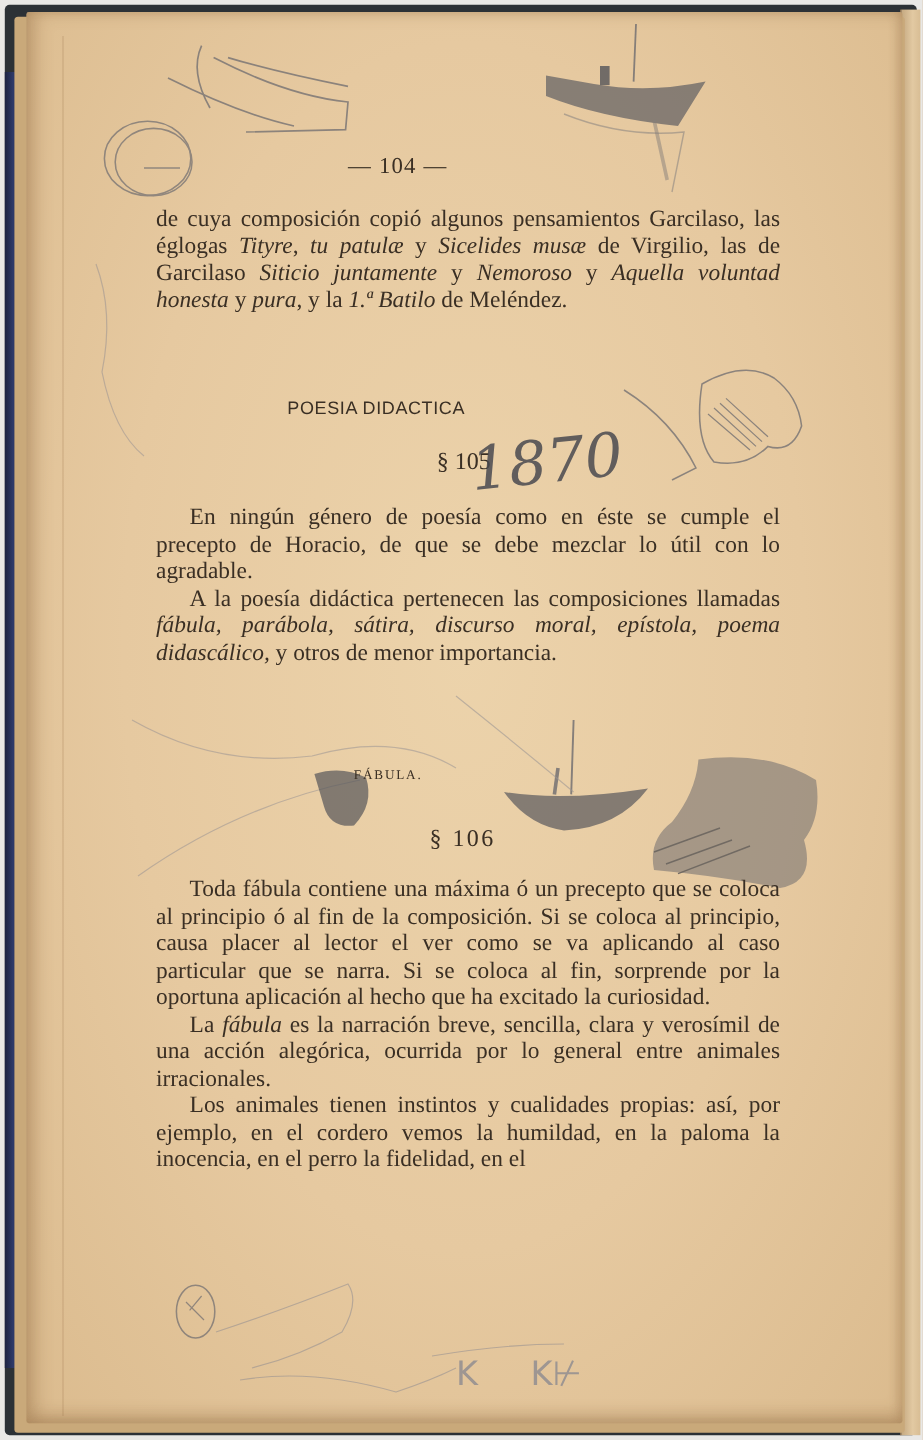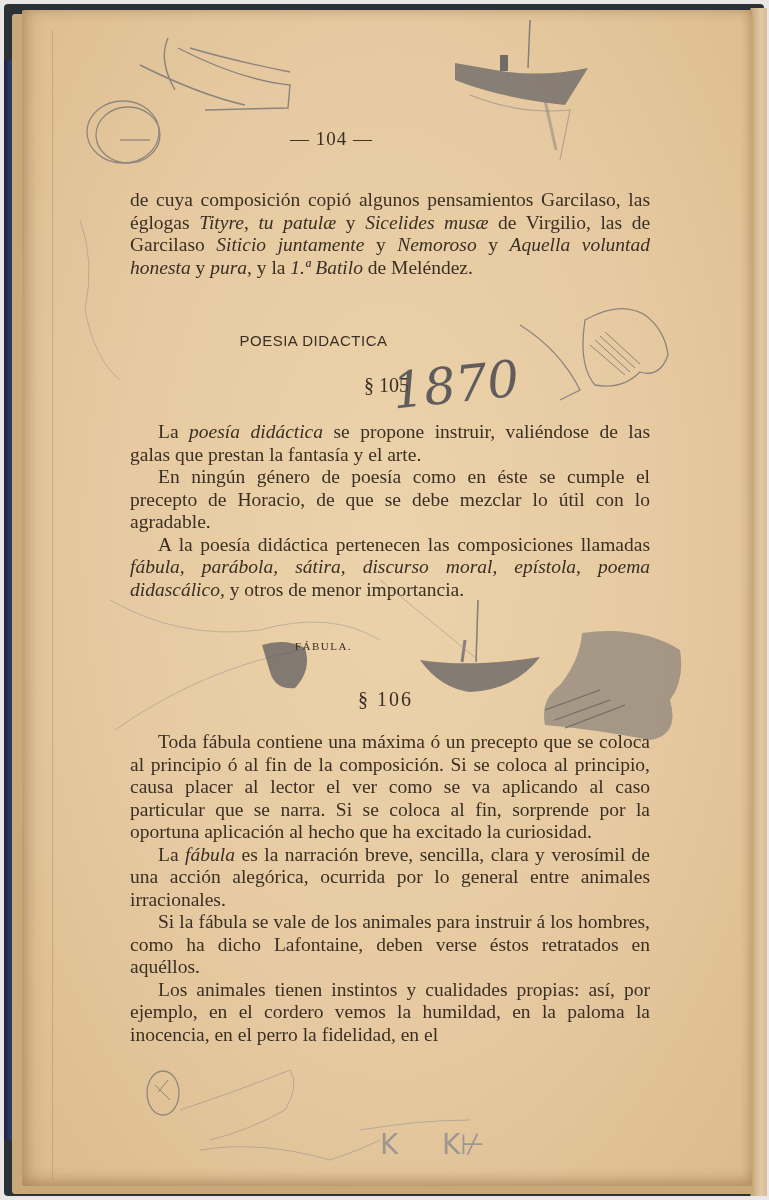--- a/index.html
+++ b/index.html
@@ -138,38 +138,36 @@
   </g>
   <g stroke="#8a8890" fill="none" stroke-width="1" opacity="0.5">
     <path d="M180 1110 Q 240 1090 290 1070 Q 300 1085 285 1110 Q 250 1130 210 1140"></path>
     <path d="M200 1150 Q 260 1140 330 1160 Q 360 1150 380 1140"></path>
     <path d="M360 1130 Q 420 1120 470 1120"></path>
   </g>
 </svg>
 
 <div class="page-number">— 104 —</div>
 
-<div class="text-block" style="top: 189px; font-family: Liberation Serif, serif;">
+<div class="text-block" style="top: 172px; font-family: Liberation Serif, serif;">
   <p id="cont-para"><span>de cuya composición copió algunos pensamientos Garcilaso, las églogas </span><em>Tityre</em><span>, </span><em>tu patulæ</em><span> y </span><em>Sicelides musæ</em><span> de Virgilio, las de Garcilaso </span><em>Siticio juntamente</em><span> y </span><em>Nemoroso</em><span> y </span><em>Aquella voluntad honesta</em><span> y </span><em>pura</em><span>, y la </span><em>1.ª</em><span> </span><em>Batilo</em><span> de Meléndez.</span></p>
 </div>
 
 <div class="heading-sans">POESIA DIDACTICA</div>
 <div class="section-mark" style="left: 364px; top: 374px;">§ 105</div>
 <div class="handwriting">1870</div>
 
 <div class="text-block" id="sec1" style="top: 421px;">
-    <p class="indent"><span>La </span><em>poesía didáctica</em><span> se propone instruir, valiéndose de las galas que prestan la fantasía y el arte.</span></p>
     <p class="indent"><span>En ningún género de poesía como en éste se cumple el precepto de Horacio, de que se debe mezclar lo útil con lo agradable.</span></p>
     <p class="indent"><span>A la poesía didáctica pertenecen las composiciones llamadas </span><em>fábula, parábola, sátira, discurso moral, epístola, poema didascálico,</em><span> y otros de menor importancia.</span></p>
   </div>
 
 <div class="heading-small-caps">FÁBULA.</div>
 <div class="section-mark" style="left: 358px; top: 688px; letter-spacing: 2px;">§ 106</div>
 
 <div class="text-block" id="sec2" style="top: 731px;">
     <p class="indent"><span>Toda fábula contiene una máxima ó un precepto que se coloca al principio ó al fin de la composición. Si se coloca al principio, causa placer al lector el ver como se va aplicando al caso particular que se narra. Si se coloca al fin, sorprende por la oportuna aplicación al hecho que ha excitado la curiosidad.</span></p>
     <p class="indent"><span>La </span><em>fábula</em><span> es la narración breve, sencilla, clara y verosímil de una acción alegórica, ocurrida por lo general entre animales irracionales.</span></p>
-    <p class="indent"><span>Si la fábula se vale de los animales para instruir á los hombres, como ha dicho Lafontaine, deben verse éstos retratados en aquéllos.</span></p>
     <p class="indent"><span>Los animales tienen instintos y cualidades propias: así, por ejemplo, en el cordero vemos la humildad, en la paloma la inocencia, en el perro la fidelidad, en el</span></p>
   </div>
 
 <div class="pencil-letters" style="left: 380px;">K</div>
 <div class="pencil-letters" style="left: 442px;">K⊬</div>
 
 </body></html>

